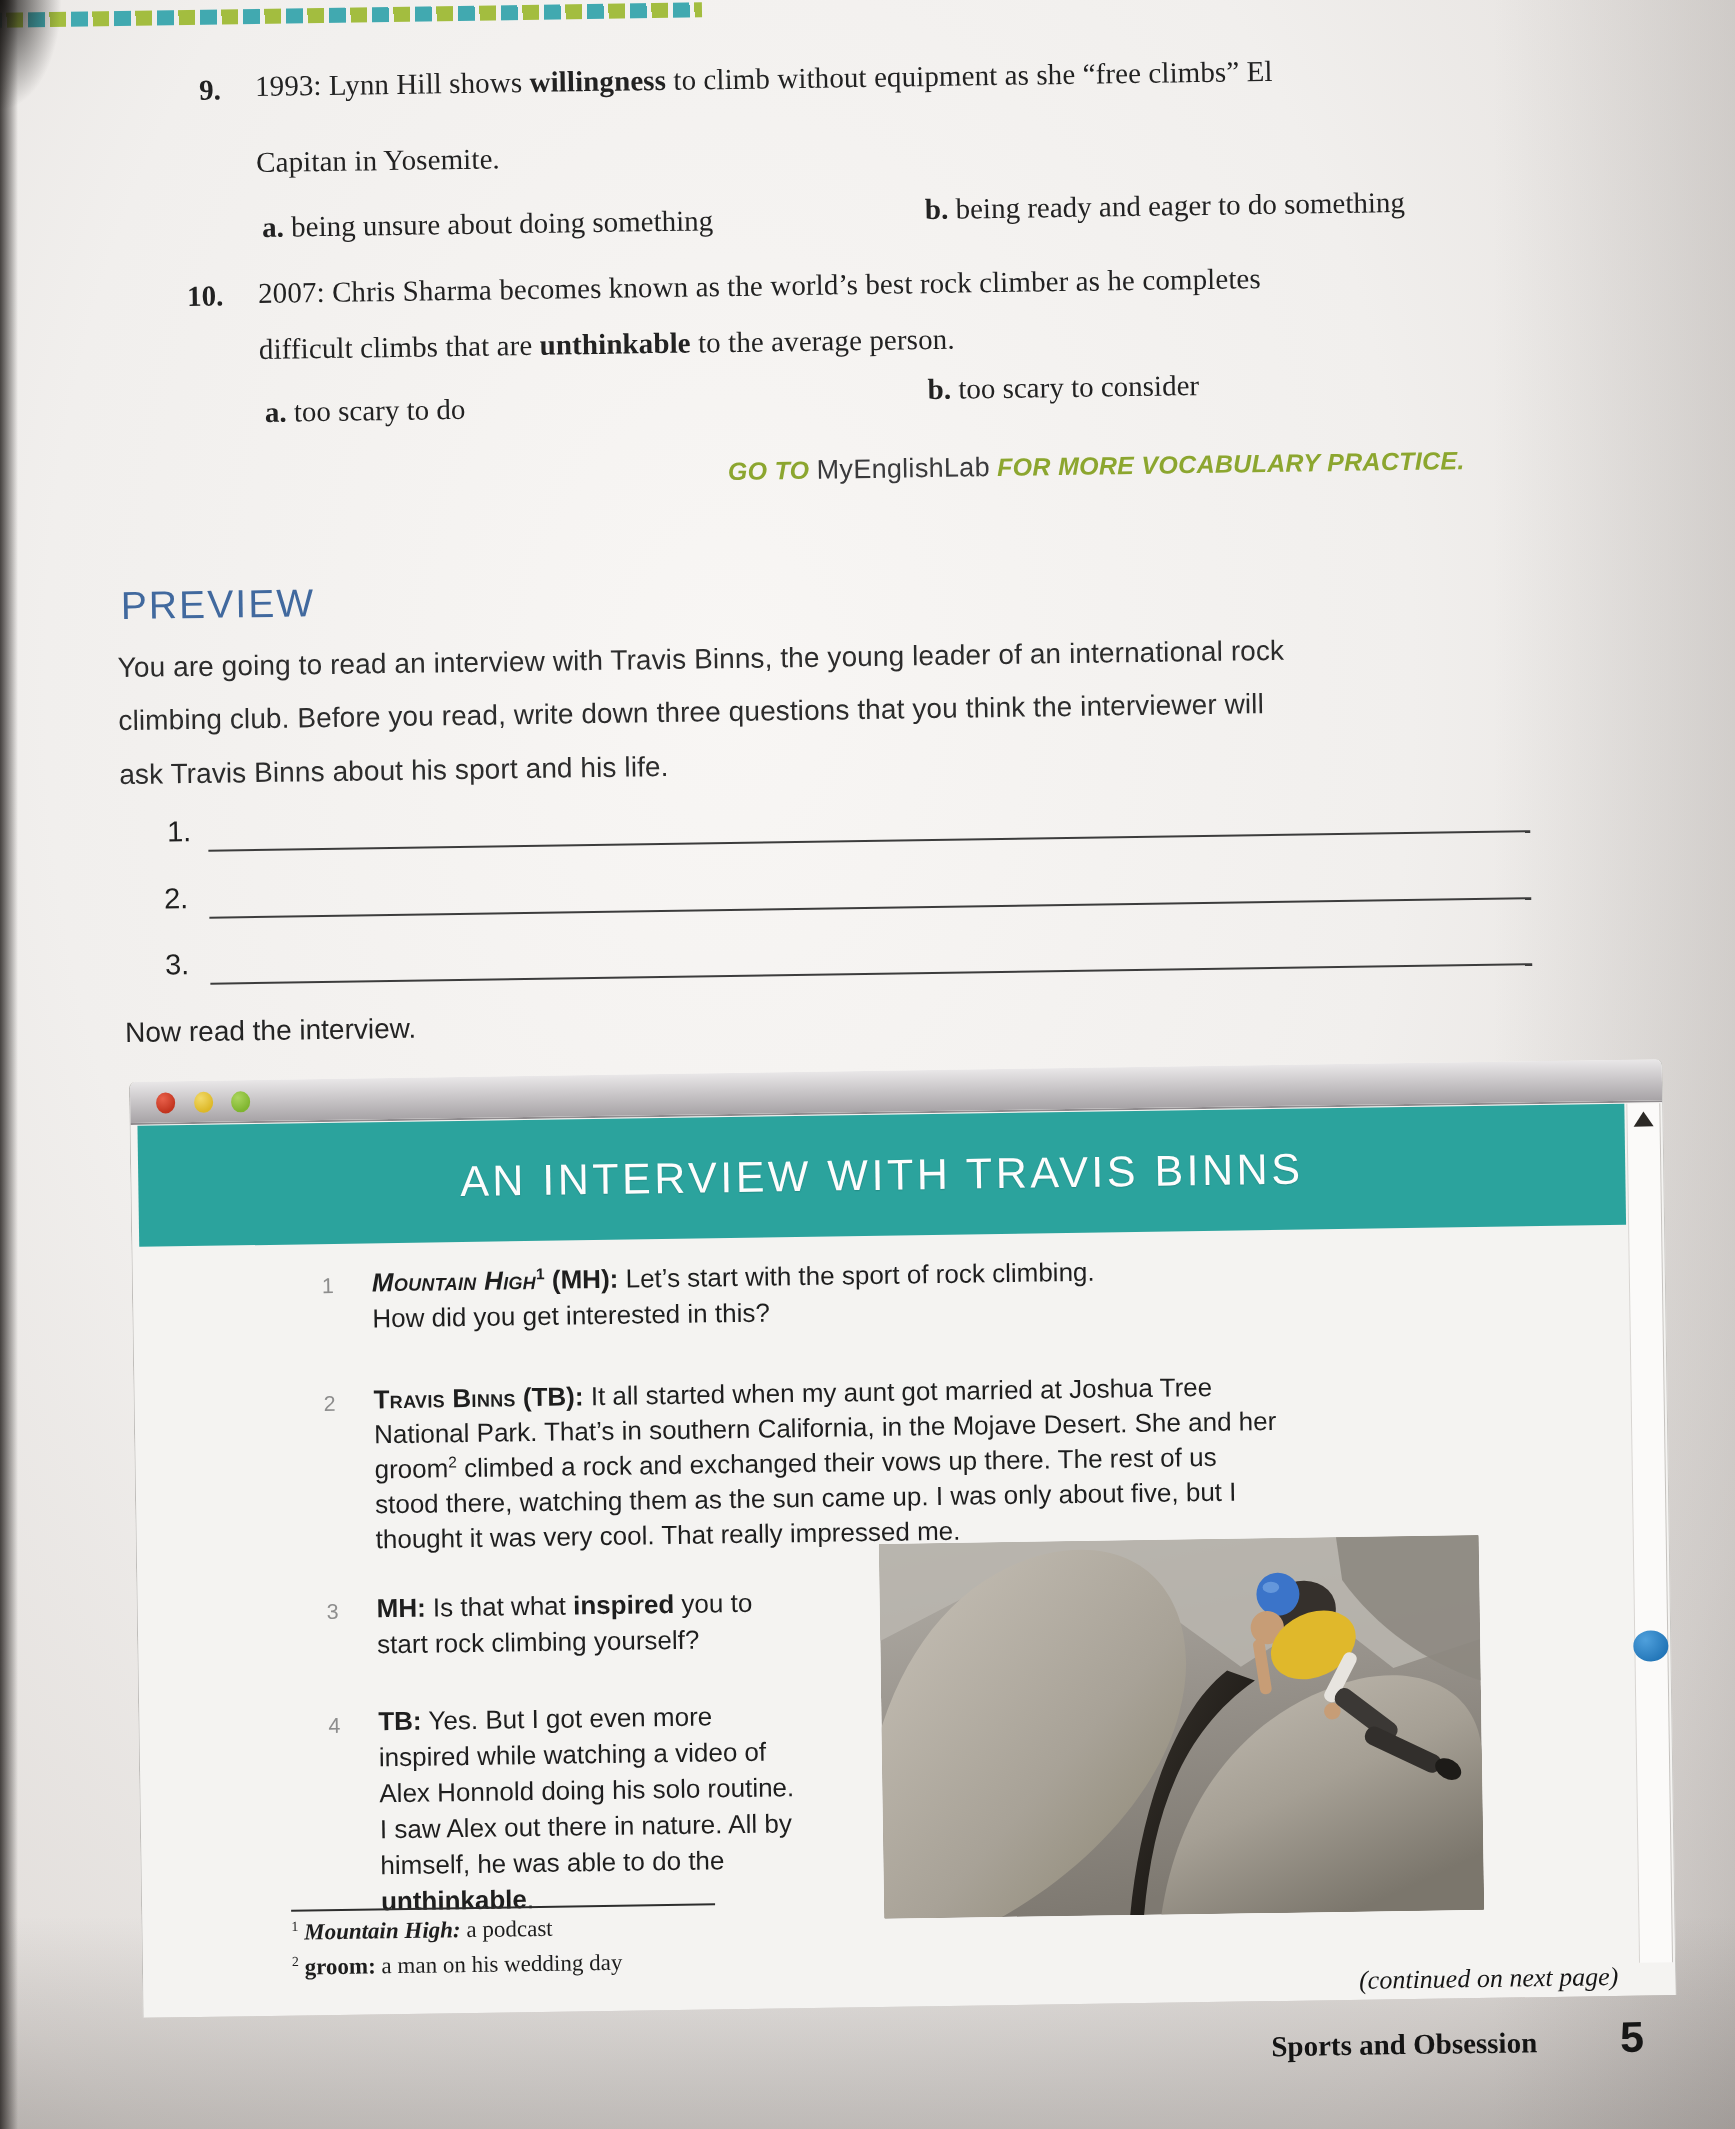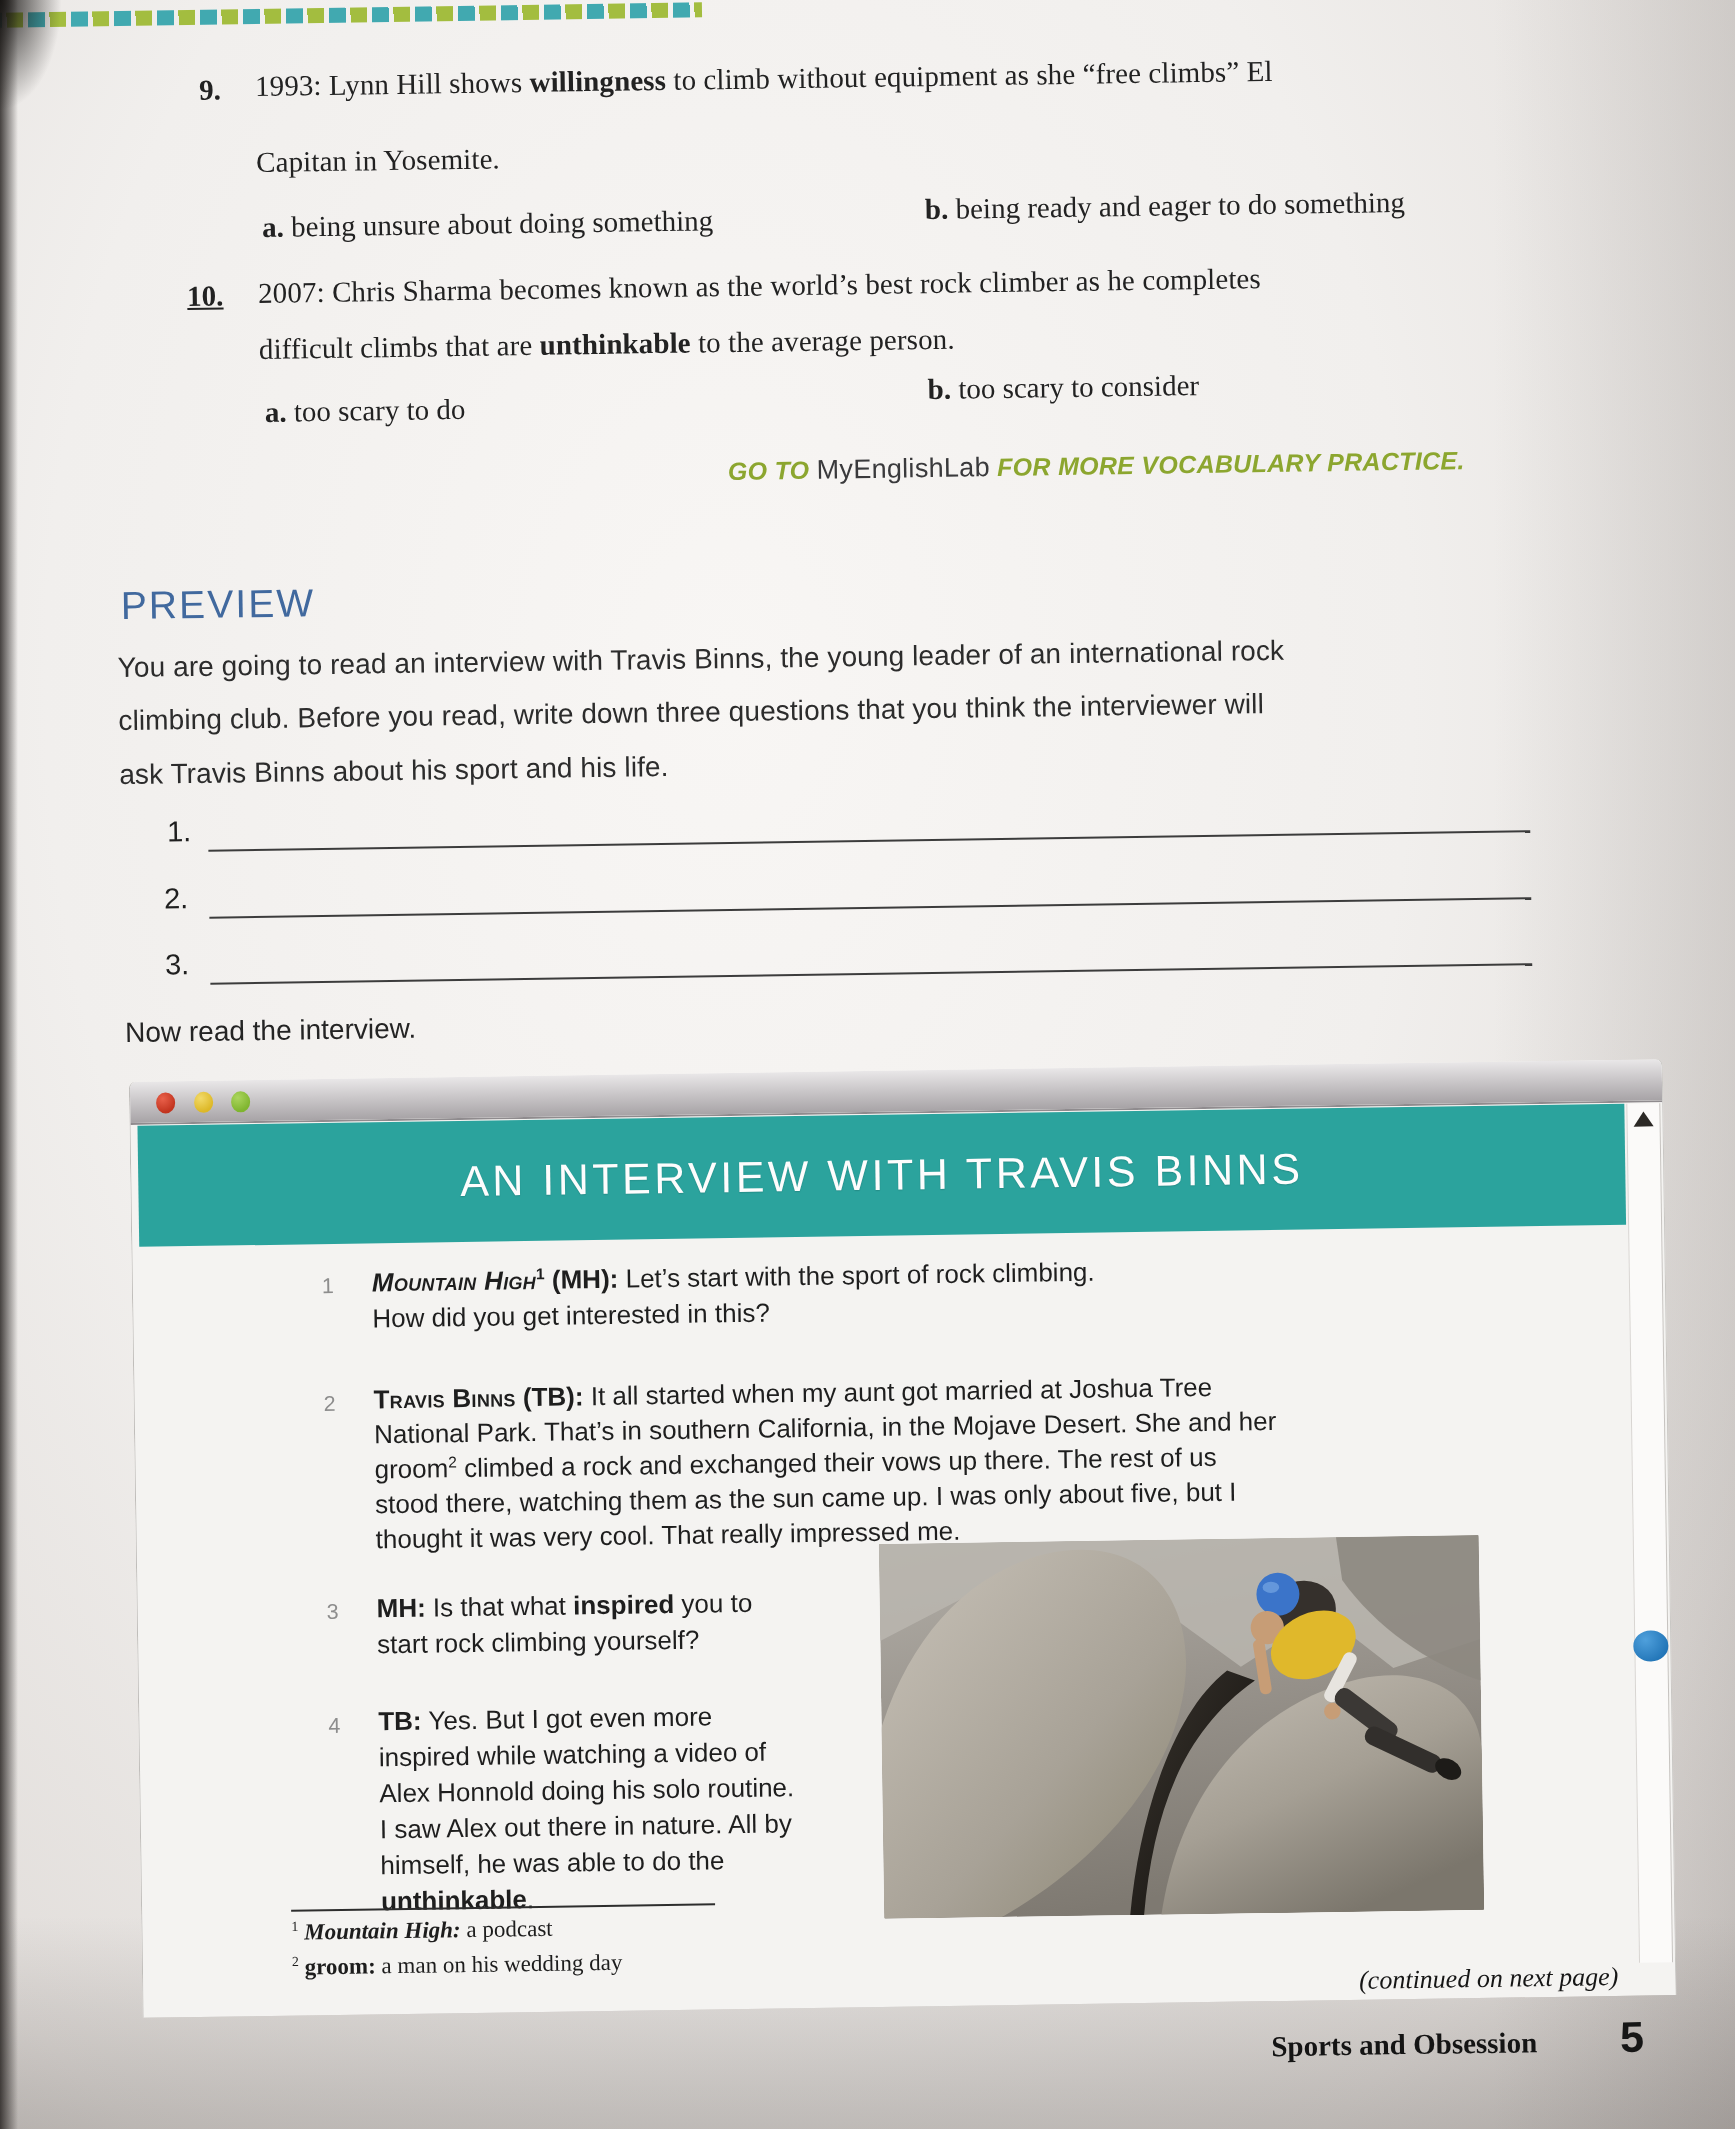--- a/index.html
+++ b/index.html
@@ -96,21 +96,21 @@
 
 <div id="page">
   <div class="tilt">
 
     <div class="vnum" style="left:213px;top:64px;">9.</div>
     <div class="vline" style="left:269px;top:61px;"><span>1993: Lynn Hill shows </span><b>willingness</b><span> to climb without equipment as she “free climbs” El</span></div>
     <div class="vline" style="left:269px;top:137px;">Capitan in Yosemite.</div>
     <div class="opt" style="left:274px;top:202px;"><span class="opt-letter">a.</span> <span>being unsure about doing something</span></div>
     <div class="opt" style="left:937px;top:194px;"><span class="opt-letter">b.</span> <span>being ready and eager to do something</span></div>
 
-    <div class="vnum" style="left:198px;top:270px;text-decoration:underline;">10.</div>
+    <div class="vnum" style="left:198px;top:270px;">10.</div>
     <div class="vline" style="left:269px;top:268px;">2007: Chris Sharma becomes known as the world’s best rock climber as he completes</div>
     <div class="vline" style="left:269px;top:324px;"><span>difficult climbs that are </span><b>unthinkable</b><span> to the average person.</span></div>
     <div class="opt" style="left:274px;top:387px;"><span class="opt-letter">a.</span> <span>too scary to do</span></div>
     <div class="opt" style="left:937px;top:374px;"><span class="opt-letter">b.</span> <span>too scary to consider</span></div>
 
     <div class="dots"></div>
     <div class="goto"><span class="grn">GO TO </span><span class="brand">MyEnglishLab</span><span class="grn"> FOR MORE VOCABULARY PRACTICE.</span></div>
 
     <div class="preview-h">PREVIEW</div>
     <div class="pline" style="left:123px;top:641px;">You are going to read an interview with Travis Binns, the young leader of an international rock</div>

